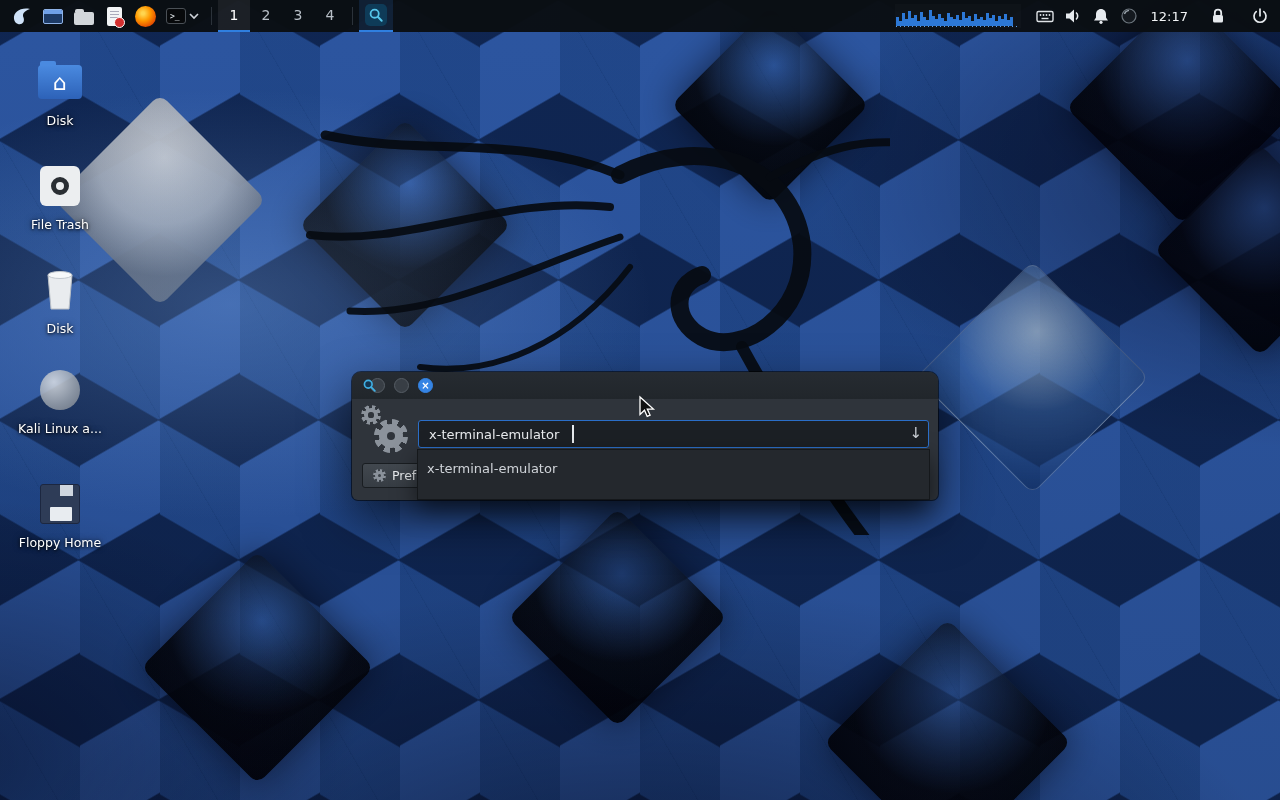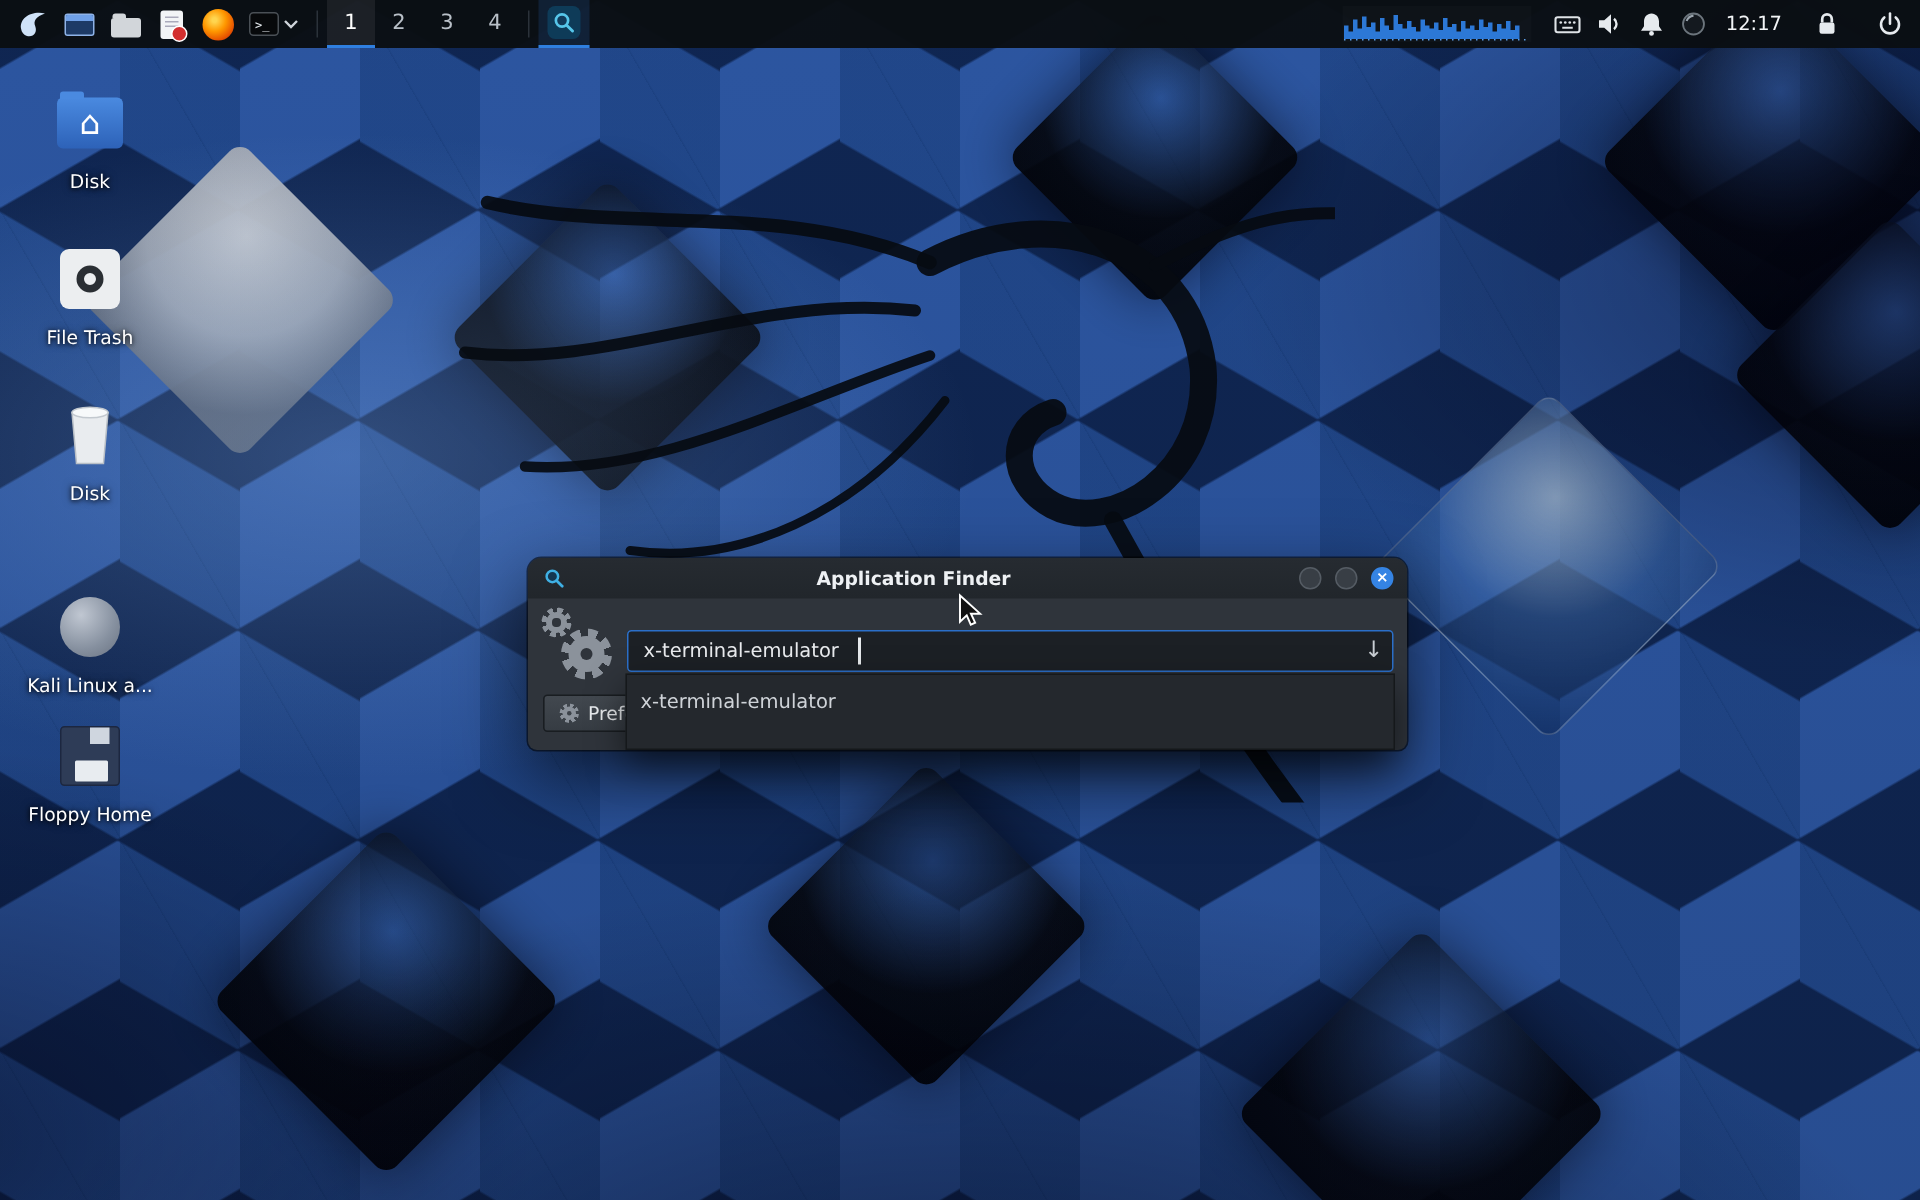--- a/index.html
+++ b/index.html
@@ -258,21 +258,21 @@
   </div>
   <div class="dicon" style="top:264px;">
     <div class="ic">
       <svg width="40" height="44" viewBox="0 0 40 44">
         <path d="M8,7 H32 L29,41 H11 Z" fill="#e9ecef" stroke="#b9bfc6" stroke-width="1"></path>
         <ellipse cx="20" cy="7" rx="12" ry="3.5" fill="#f7f9fa" stroke="#c3c9cf" stroke-width="1"></ellipse>
       </svg>
     </div>
     <div class="lbl">Disk</div>
   </div>
-  <div class="dicon" style="top:392px;">
+  <div class="dicon" style="top:364px;">
     <div class="ic">
         <span class="kali-disc"></span>
       </div>
     <div class="lbl">Kali Linux a...</div>
   </div>
   <div class="dicon" style="top:478px;">
     <div class="ic">
         <span class="floppy"></span>
       </div>
     <div class="lbl">Floppy Home</div>
@@ -280,21 +280,20 @@
 </div>
 
 <div class="finder">
   <div class="titlebar">
     <span class="tb-icon">
       <svg width="15" height="15" viewBox="0 0 18 18">
         <circle cx="7.5" cy="7.5" r="4.6" stroke="#3fb0e4" stroke-width="2" fill="rgba(16,58,90,0.8)"></circle>
         <line x1="11" y1="11" x2="15.4" y2="15.4" stroke="#3fb0e4" stroke-width="2.2" stroke-linecap="round"></line>
       </svg>
     </span>
-    <span class="tb-title">Application Finder</span>
     <span class="winbtn"></span>
     <span class="winbtn"></span>
     <span class="winbtn close">×</span>
   </div>
   <div class="fbody">
     <div class="gearwrap">
       <div class="gear g-small"></div>
       <div class="gear g-big"></div>
     </div>
     <div class="searchbox">

